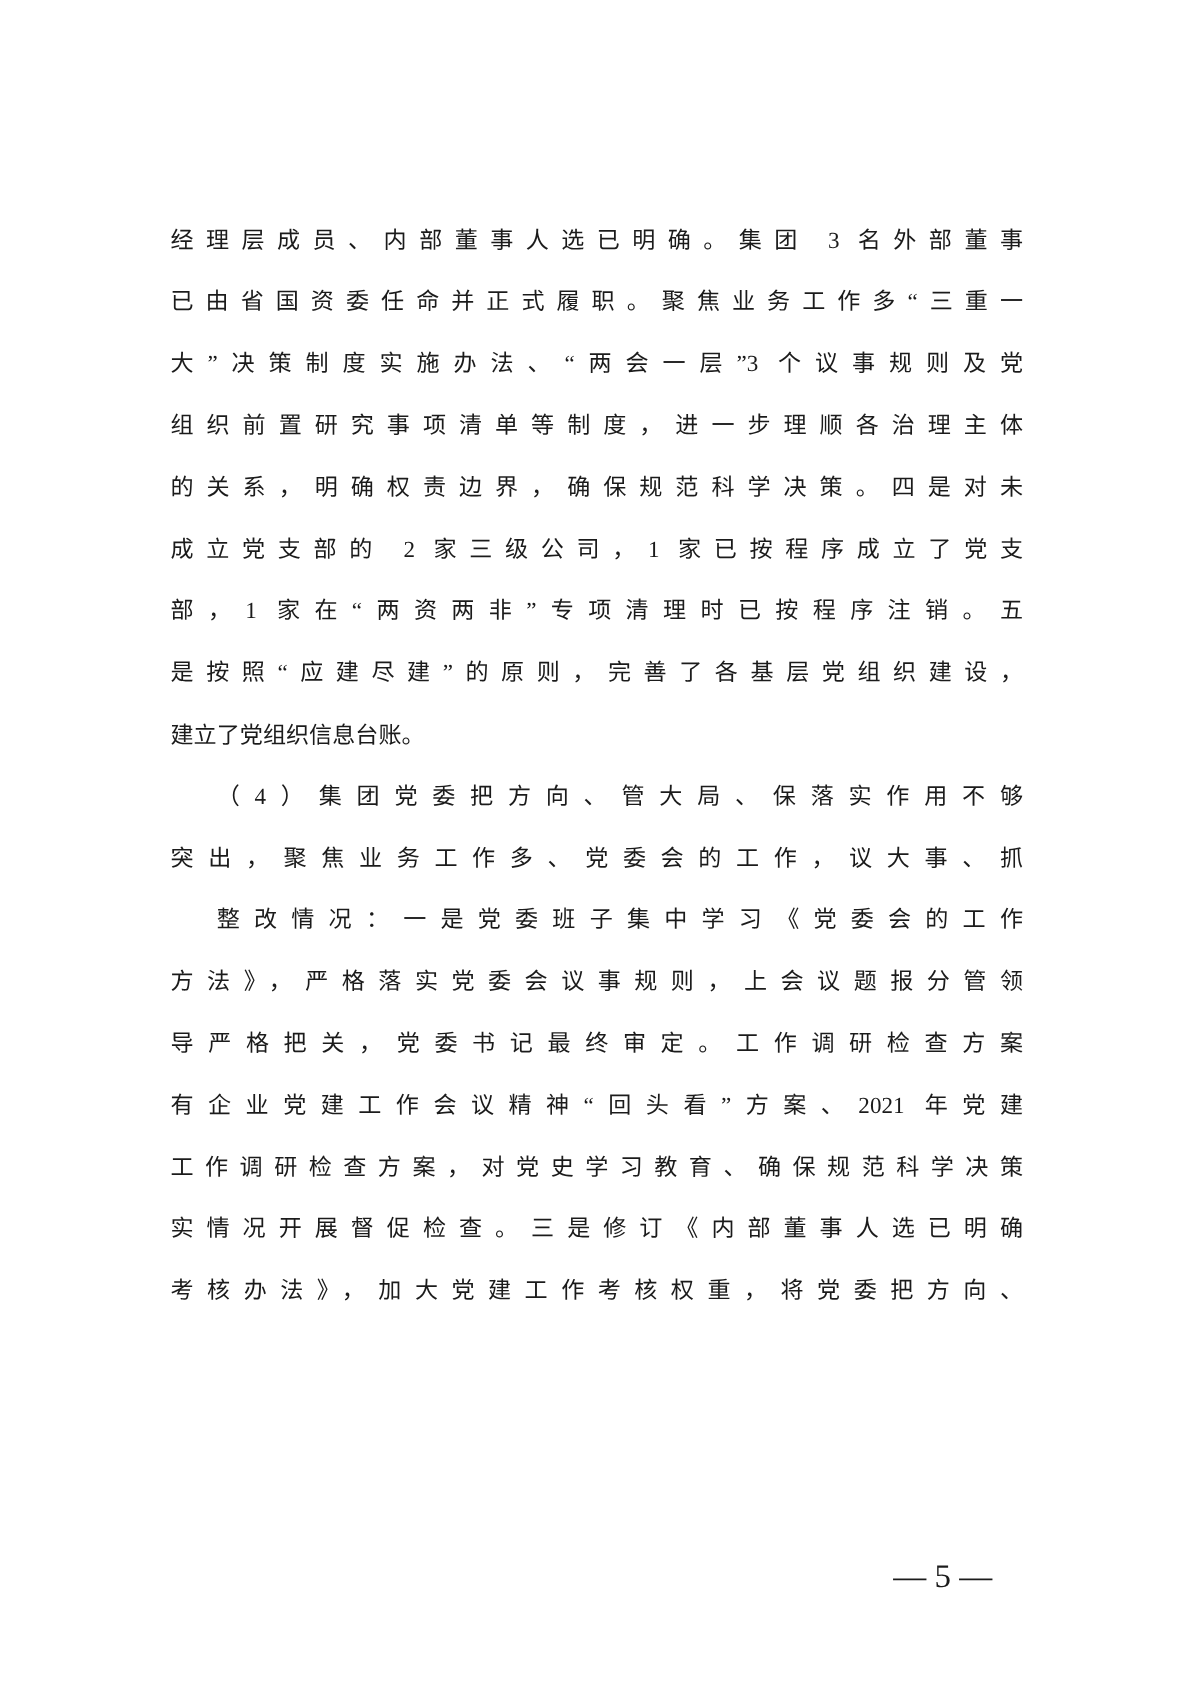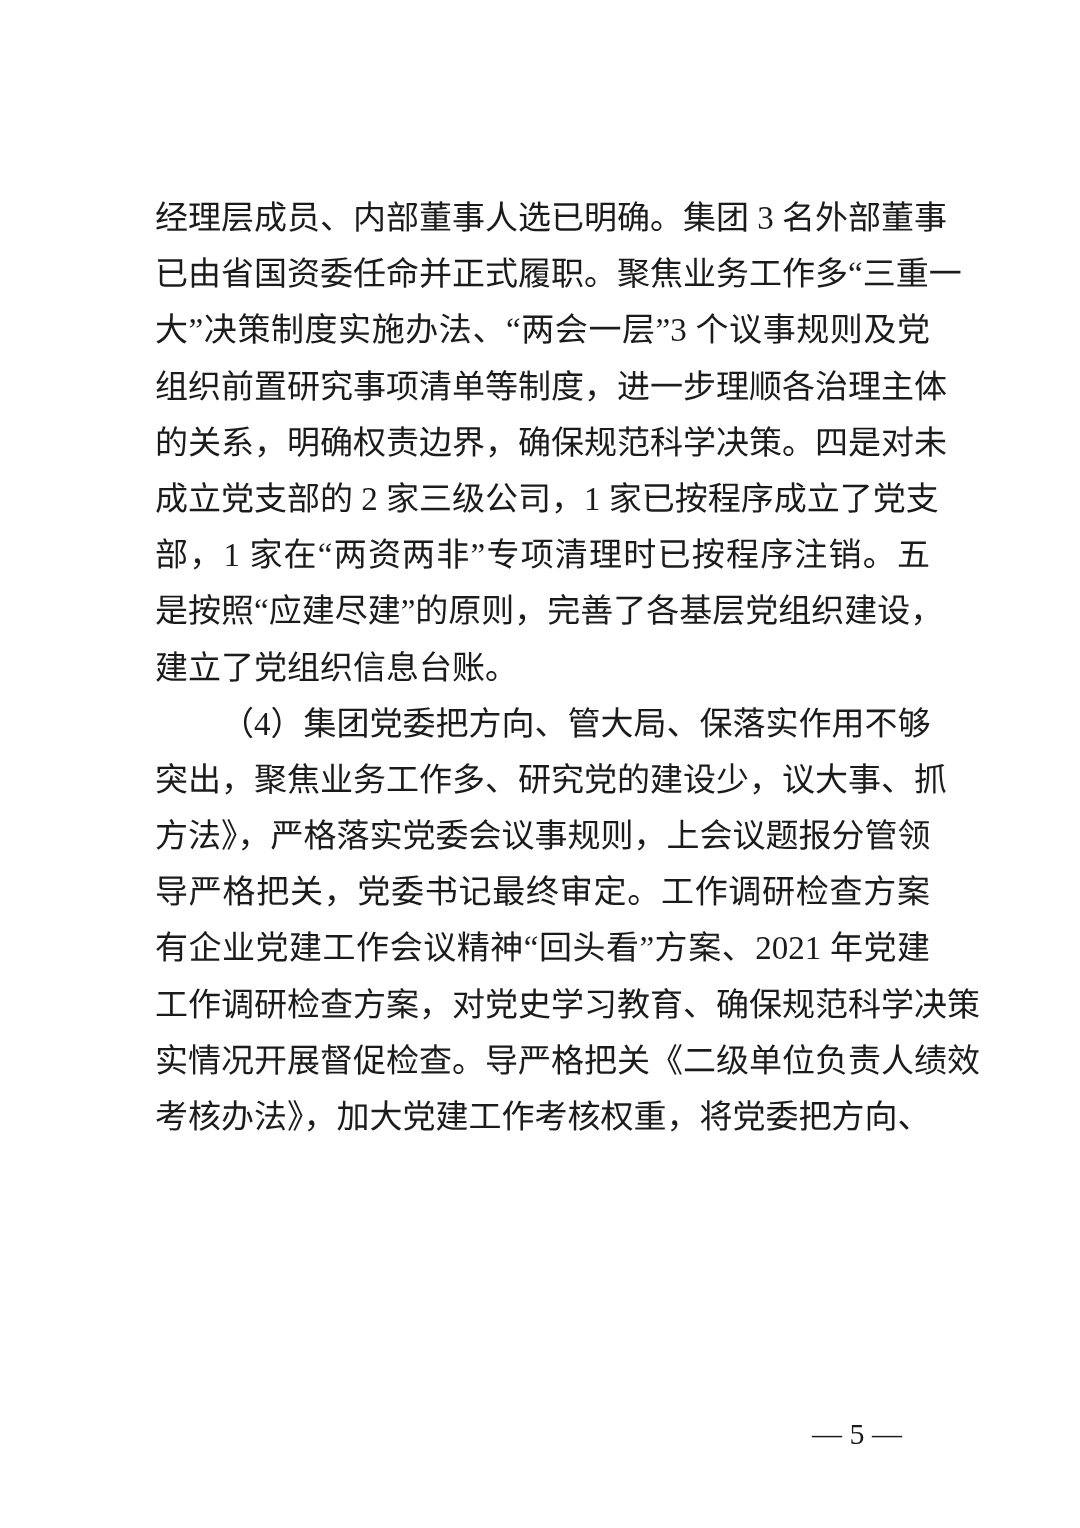--- a/index.html
+++ b/index.html
@@ -18,21 +18,21 @@
     width: 1080px;
     height: 1528px;
     background: var(--page-bg, #ffffff);
     overflow: hidden;
   }
   .text-block {
     position: absolute;
     left: 155px;
     top: 190px;
     width: 775px;
-    font-size: 33px;
+    font-size: 21px;
     color: var(--text-color, #1b1b1b);
     letter-spacing: 0;
   }
   .line {
     height: 56.2px;
     line-height: 56.2px;
     text-align: justify;
     text-align-last: justify;
     text-justify: inter-character;
     white-space: nowrap;
@@ -63,24 +63,25 @@
     <div class="line">经理层成员、内部董事人选已明确。集团 3 名外部董事</div>
     <div class="line">已由省国资委任命并正式履职。聚焦业务工作多“三重一</div>
     <div class="line">大”决策制度实施办法、“两会一层”3 个议事规则及党</div>
     <div class="line">组织前置研究事项清单等制度，进一步理顺各治理主体</div>
     <div class="line">的关系，明确权责边界，确保规范科学决策。四是对未</div>
     <div class="line">成立党支部的 2 家三级公司，1 家已按程序成立了党支</div>
     <div class="line">部，1 家在“两资两非”专项清理时已按程序注销。五</div>
     <div class="line">是按照“应建尽建”的原则，完善了各基层党组织建设，</div>
     <div class="line para-end">建立了党组织信息台账。</div>
     <div class="line indent">（4）集团党委把方向、管大局、保落实作用不够</div>
-    <div class="line">突出，聚焦业务工作多、研究党的建设少，议大事、抓</div>
+    <div class="line">突出，聚焦业务工作多、党委会的工作，议大事、抓</div>
+    <div class="line indent">整改情况：一是党委班子集中学习《党委会的工作</div>
     <div class="line">方法》，严格落实党委会议事规则，上会议题报分管领</div>
     <div class="line">导严格把关，党委书记最终审定。工作调研检查方案</div>
     <div class="line">有企业党建工作会议精神“回头看”方案、2021 年党建</div>
     <div class="line">工作调研检查方案，对党史学习教育、确保规范科学决策</div>
-    <div class="line">实情况开展督促检查。导严格把关《二级单位负责人绩效</div>
+    <div class="line">实情况开展督促检查。三是修订《内部董事人选已明确</div>
     <div class="line">考核办法》，加大党建工作考核权重，将党委把方向、</div>
   </div>
 
   <div class="footer">— 5 —</div>
 
 </div>
 
 </body></html>

